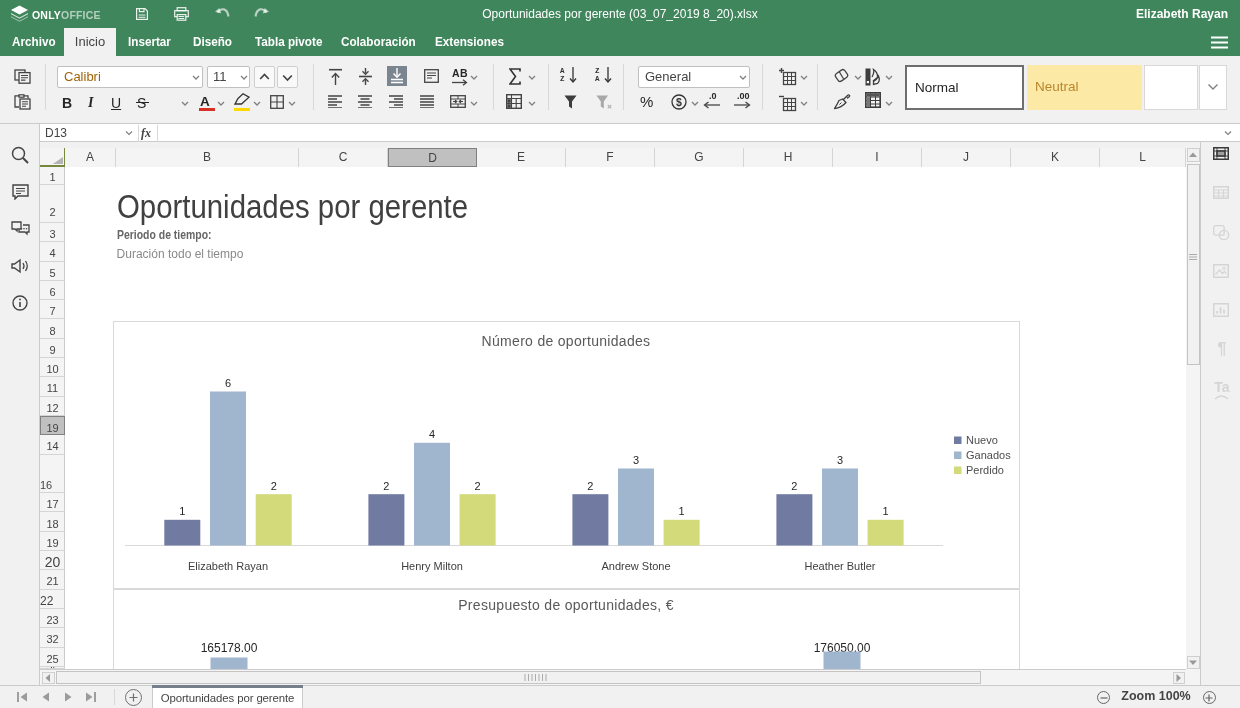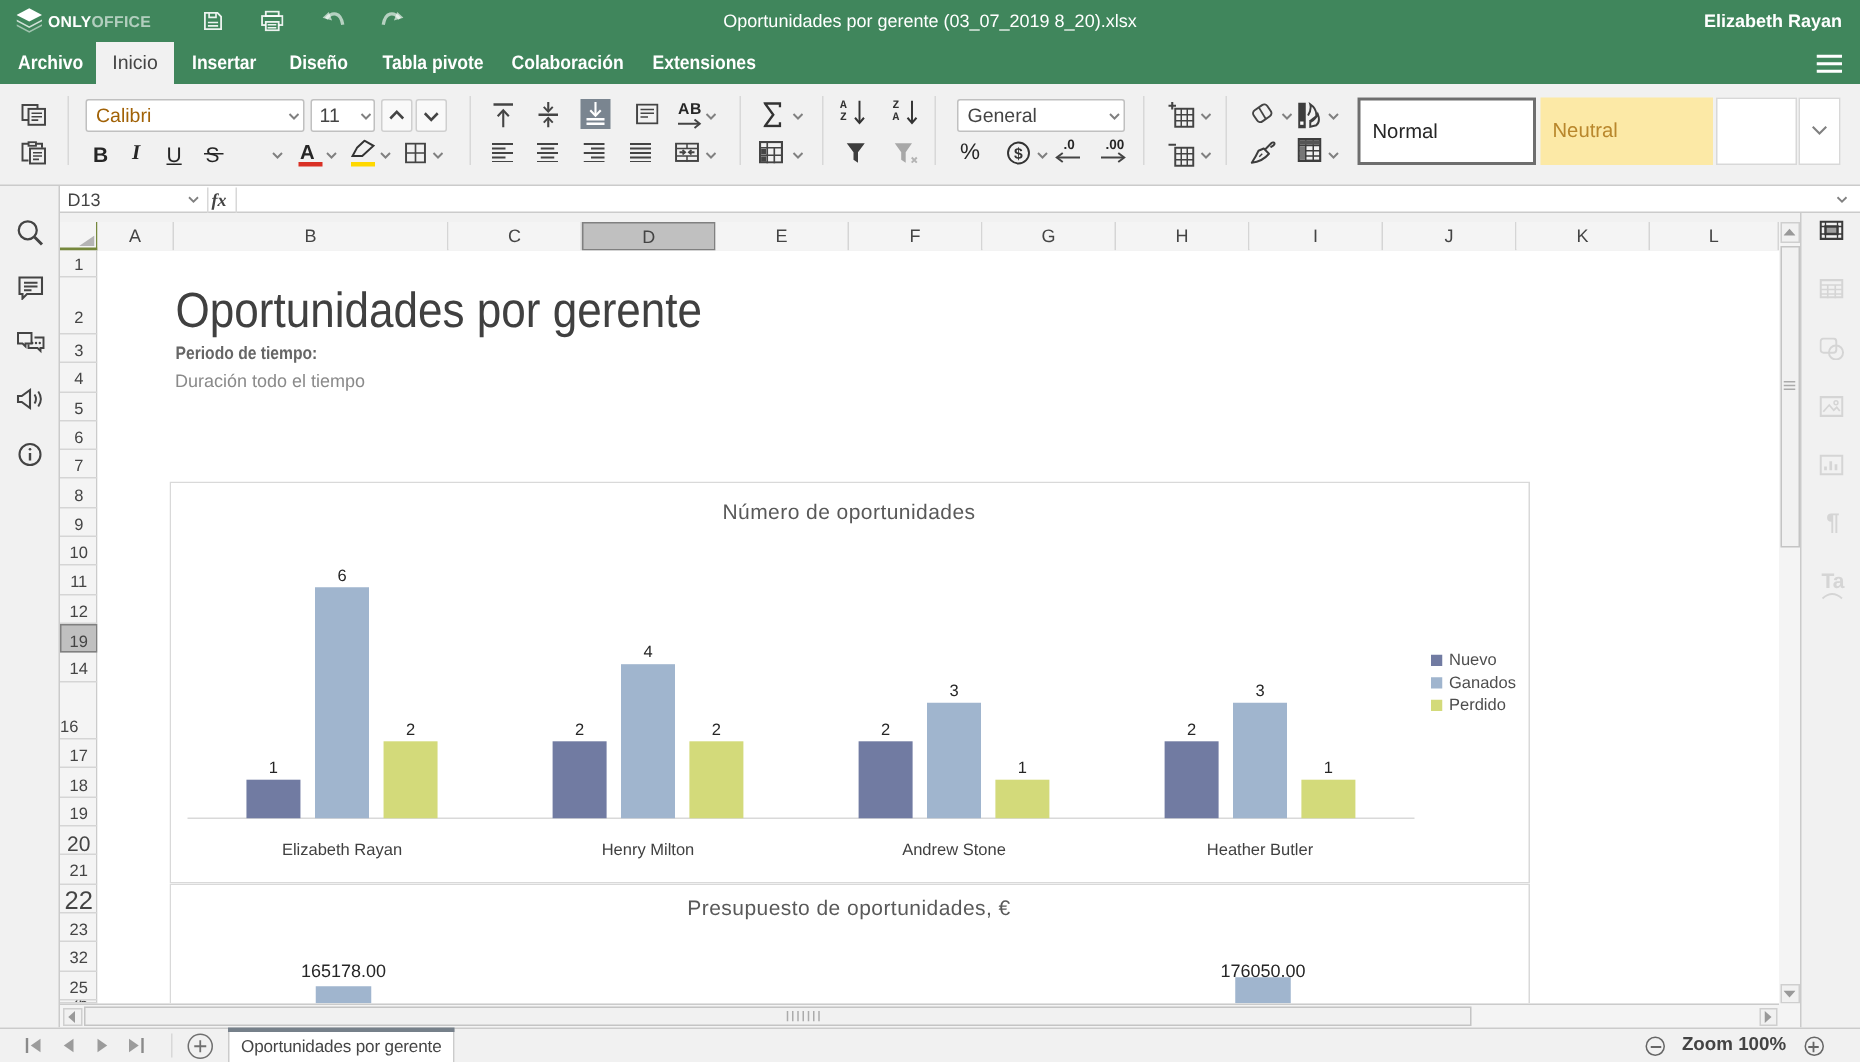--- a/index.html
+++ b/index.html
@@ -359,21 +359,21 @@
 <div class="abs" style="left:40px;top:396.7px;width:25px;height:19.3px;background:transparent;border-bottom:1px solid #d5d5d5;line-height:22.3px;text-align:center;font-size:11px;color:#444;overflow:hidden;">12</div>
 <div class="abs" style="left:40px;top:416.0px;width:25px;height:19.3px;background:#c0c0c0;border:1px solid #808080;line-height:22.3px;text-align:center;font-size:11px;color:#444;overflow:hidden;">19</div>
 <div class="abs" style="left:40px;top:435.3px;width:25px;height:19.3px;background:transparent;border-bottom:1px solid #d5d5d5;line-height:22.3px;text-align:center;font-size:11px;color:#444;overflow:hidden;">14</div>
 <div class="abs" style="left:24px;top:454.6px;width:25px;height:19.3px;background:transparent;border-bottom:1px solid #d5d5d5;line-height:22.3px;text-align:center;font-size:11px;color:#444;overflow:hidden;margin-left:48px;">15</div>
 <div class="abs" style="left:40px;top:473.9px;width:25px;height:19.3px;background:transparent;border-bottom:1px solid #d5d5d5;line-height:22.3px;text-align:left;font-size:11px;color:#444;overflow:hidden;">16</div>
 <div class="abs" style="left:40px;top:493.2px;width:25px;height:19.3px;background:transparent;border-bottom:1px solid #d5d5d5;line-height:22.3px;text-align:center;font-size:11px;color:#444;overflow:hidden;">17</div>
 <div class="abs" style="left:40px;top:512.5px;width:25px;height:19.3px;background:transparent;border-bottom:1px solid #d5d5d5;line-height:22.3px;text-align:center;font-size:11px;color:#444;overflow:hidden;">18</div>
 <div class="abs" style="left:40px;top:531.8px;width:25px;height:19.3px;background:transparent;border-bottom:1px solid #d5d5d5;line-height:22.3px;text-align:center;font-size:11px;color:#444;overflow:hidden;">19</div>
 <div class="abs" style="left:40px;top:551.1px;width:25px;height:19.3px;background:transparent;border-bottom:1px solid #d5d5d5;line-height:22.3px;text-align:center;font-size:14px;color:#444;overflow:hidden;">20</div>
 <div class="abs" style="left:40px;top:570.4px;width:25px;height:19.3px;background:transparent;border-bottom:1px solid #d5d5d5;line-height:22.3px;text-align:center;font-size:11px;color:#444;overflow:hidden;">21</div>
-<div class="abs" style="left:40px;top:589.7px;width:25px;height:19.3px;background:transparent;border-bottom:1px solid #d5d5d5;line-height:22.3px;text-align:center;font-size:17px;color:#444;overflow:hidden;">22</div>
+<div class="abs" style="left:40px;top:589.7px;width:25px;height:19.3px;background:transparent;border-bottom:1px solid #d5d5d5;line-height:22.3px;text-align:left;font-size:12px;color:#444;overflow:hidden;">22</div>
 <div class="abs" style="left:40px;top:609.0px;width:25px;height:19.3px;background:transparent;border-bottom:1px solid #d5d5d5;line-height:22.3px;text-align:center;font-size:11px;color:#444;overflow:hidden;">23</div>
 <div class="abs" style="left:40px;top:628.3px;width:25px;height:19.3px;background:transparent;border-bottom:1px solid #d5d5d5;line-height:22.3px;text-align:center;font-size:11px;color:#444;overflow:hidden;">32</div>
 <div class="abs" style="left:40px;top:647.6px;width:25px;height:19.3px;background:transparent;border-bottom:1px solid #d5d5d5;line-height:22.3px;text-align:center;font-size:11px;color:#444;overflow:hidden;">25</div>
 <div class="abs" style="left:40px;top:666.9px;width:25px;height:2.1px;background:transparent;border-bottom:1px solid #d5d5d5;line-height:5.1px;text-align:center;font-size:11px;color:#444;overflow:hidden;">26</div>
 <div class="abs" style="left:65px;top:167px;width:1121px;height:502px;background:#fff;"></div>
 </div>
 
 <div id="content">
 <div class="abs" style="left:65px;top:167px;width:1121px;height:502px;overflow:hidden;" id="sheet">
 <div style="position:absolute;left:51.6px;top:21px;font-size:33px;color:#404040;white-space:nowrap;transform:scaleX(0.89);transform-origin:0 0;">Oportunidades por gerente</div>

